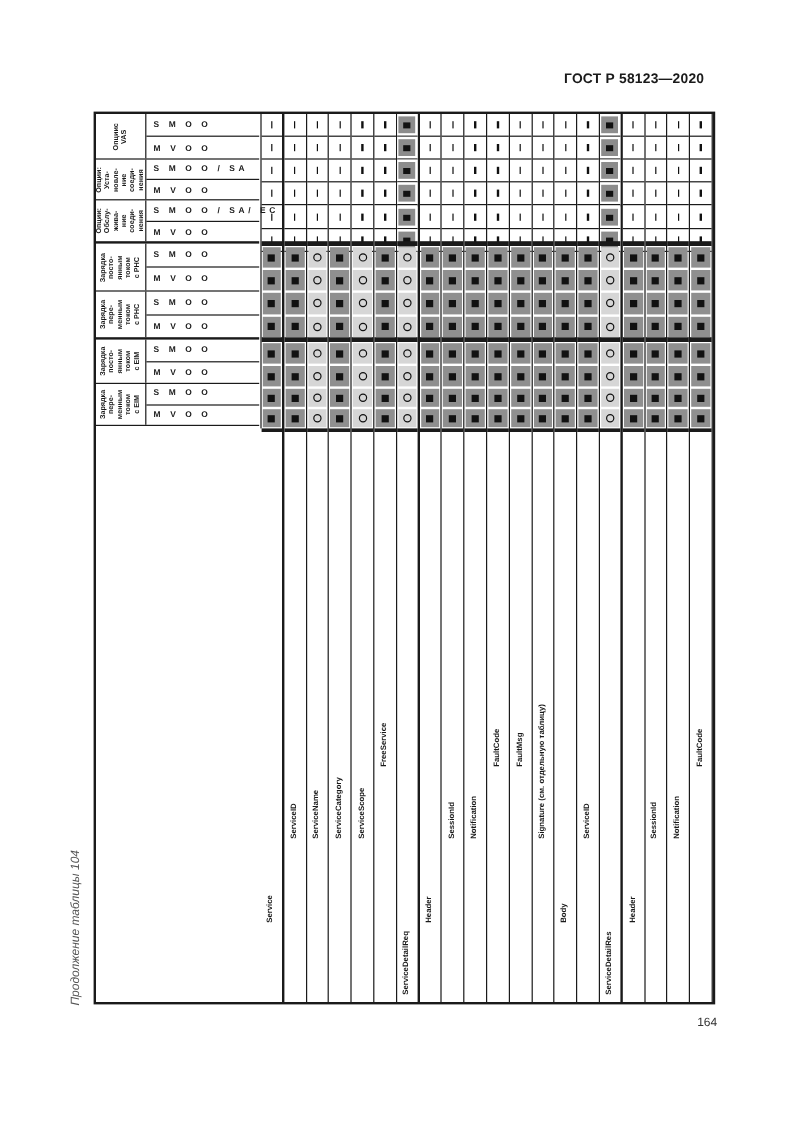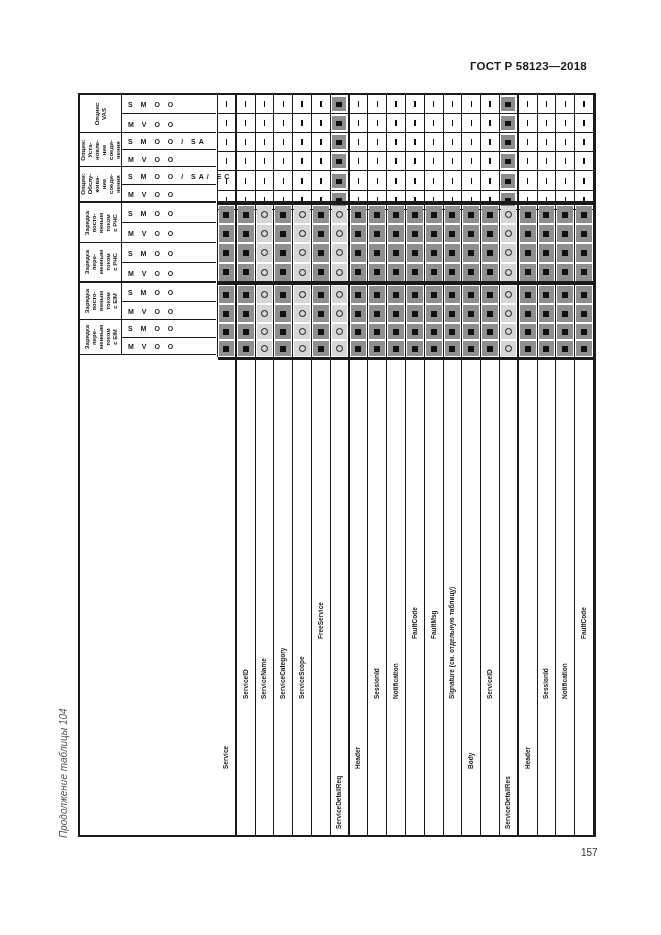--- a/index.html
+++ b/index.html
@@ -40,23 +40,23 @@
   .gcell.M i { display:block; width:6px; height:6px; background:#111; }
   .gcell.O { background:#d6d6d6; }
   .gcell.O i { display:block; width:5px; height:5px; border:1.5px solid #111; border-radius:50%; }
   .band { position:absolute; left:0; width:100%; background:#1a1a1a; }
   .name { position:absolute; left:50%; transform-origin:0 0; transform:rotate(-90deg);
           font-size:6.5px; font-weight:bold; white-space:nowrap; }
 </style>
 </head>
 <body>
 
-<div class="doc-header">ГОСТ Р 58123—2018</div>
+<div class="doc-header">ГОСТ Р 58123—2020</div>
 <div class="caption">Продолжение таблицы 104</div>
-<div class="page-num">157</div>
+<div class="page-num">164</div>
 
 <div class="table" id="tbl">
   <div class="hdr" id="hdr">
       <div class="hgroup" style="top: 0px; height: 38px;">
         <div class="glabel">
           <span>Опциис
 VAS</span>
         </div>
         <div class="sub" style="top: 0px; height: 19px;">
           <span>S M O O</span>

